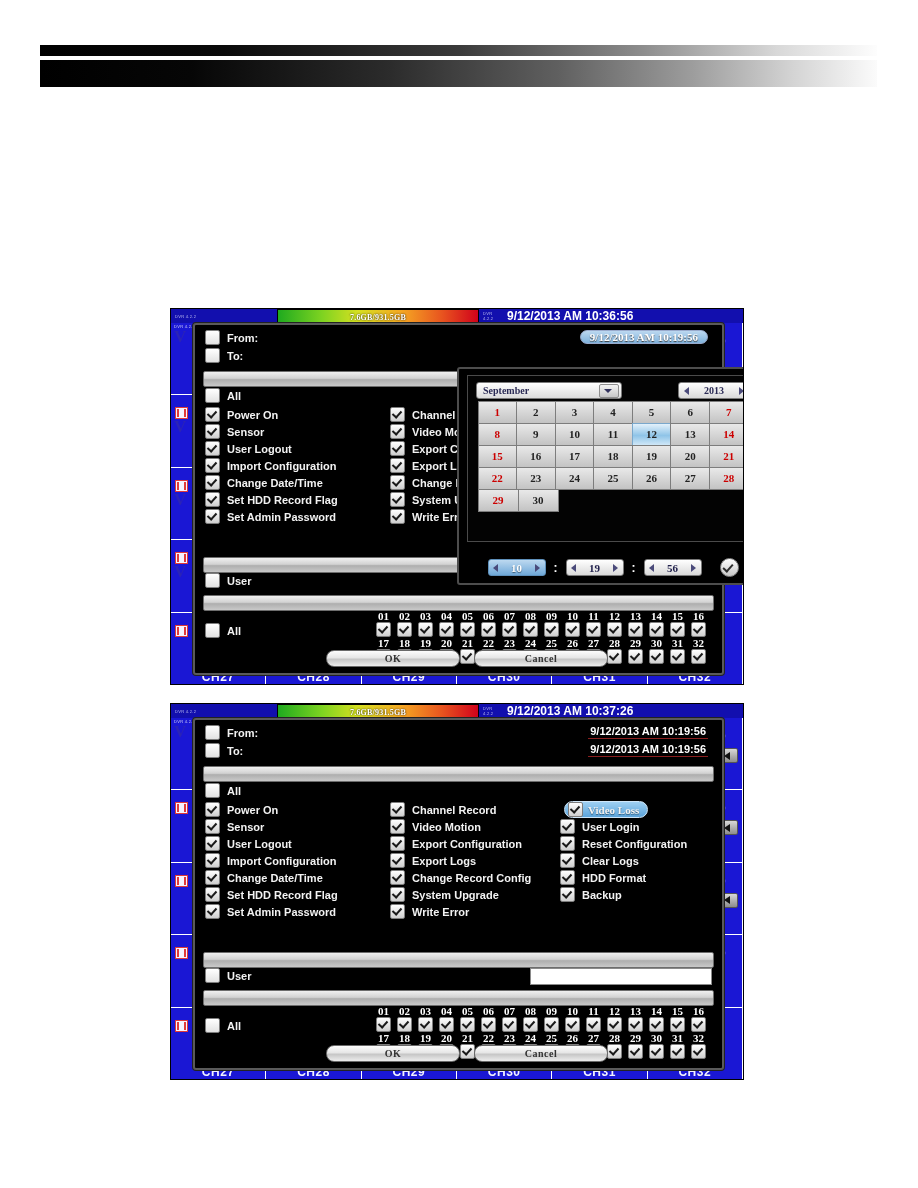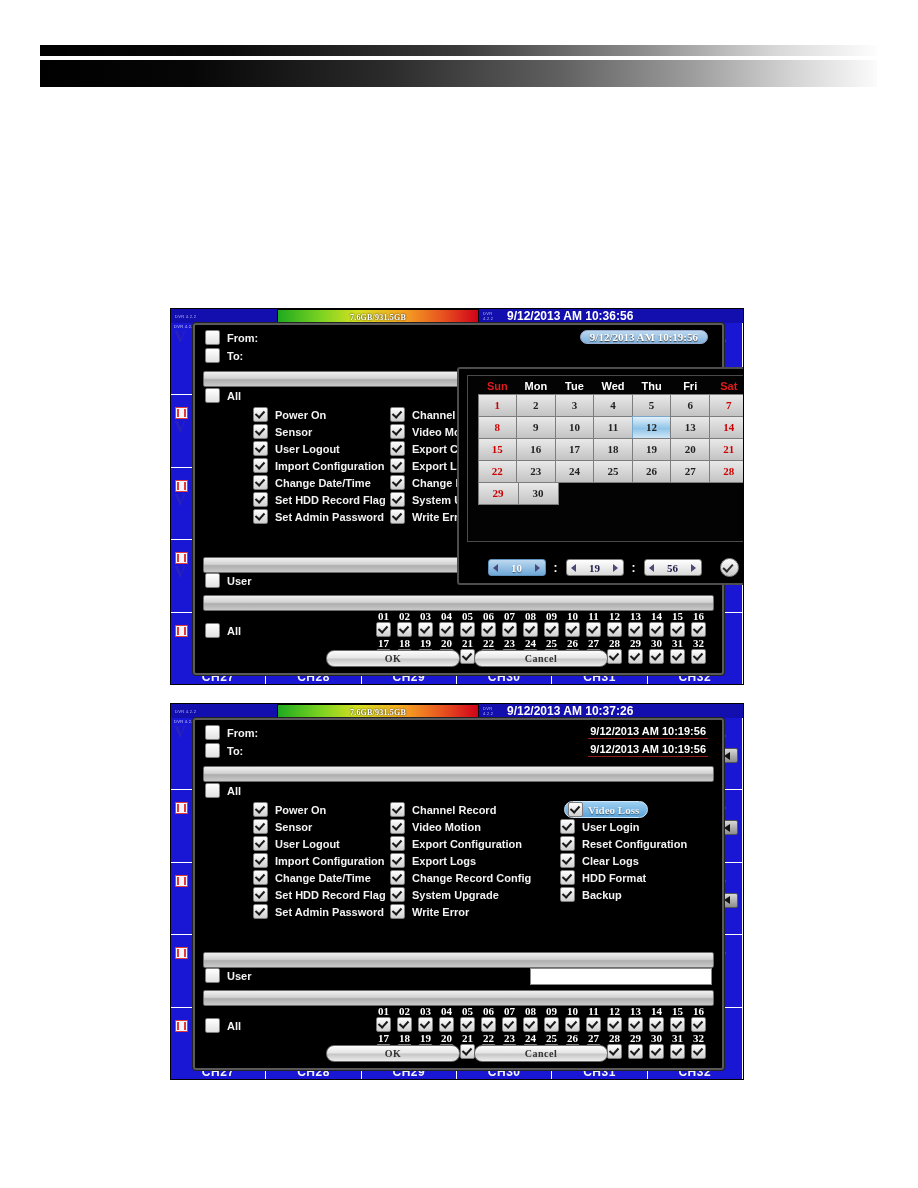--- a/index.html
+++ b/index.html
@@ -69,21 +69,21 @@
   .ft-val{position:absolute;right:14px;top:1px;font-size:11px;font-weight:bold;color:#ffffff;
        border-bottom:1px solid #8b1f1f;padding:0 2px 1px 2px;white-space:nowrap;}
   .ft-val.sel{background:linear-gradient(#bcd8f0,#7fb2dc);color:#ffffff;border:1px solid #9ac;
        border-radius:9px;padding:0 9px;text-shadow:0 1px 1px #333;font-family:"Liberation Serif",serif;}
 
   .sep{margin:4px 8px 4px 8px;height:14px;border-radius:2px;
        background:linear-gradient(#f0f0f0,#d2d2d2 45%,#aeaeae 55%,#c9c9c9);border:1px solid #6d6d6d;}
 
   .cols{position:relative;padding-left:0;}
   .col{position:absolute;top:0;}
-  .col-1{left:0;margin-left:48px;}
+  .col-1{left:0;}
   .col-2{left:185px;}
   .col-3{left:355px;}
 
   .hl{background:linear-gradient(#9fd0f2,#5ba3da);border:1px solid #cfe6f8;border-radius:9px;
       padding:0 8px 0 3px;margin-left:4px;}
   .hl .lbl{margin-left:5px;text-shadow:0 1px 1px #2b5878;font-family:"Liberation Serif",serif;}
 
   .userfield{position:absolute;right:10px;top:1px;width:180px;height:15px;background:#ffffff;border:1px solid #8a8a8a;}
 
   .chgrid{position:absolute;left:178px;top:0;}
@@ -522,30 +522,32 @@
       </div>
     </div>
 
     <div class="btnrow">
       <div class="btn">OK</div>
       <div class="btn">Cancel</div>
     </div>
 
     <div class="cal">
       <div class="cal-inner">
-
-        <div class="dow">
-          <div class="wk">Sun</div>
-          <div>Mon</div>
-          <div>Tue</div>
-          <div>Wed</div>
-          <div>Thu</div>
-          <div>Fri</div>
-          <div class="wk">Sat</div>
-        </div>
+        <div class="cal-top">
+          <div class="mon-sel">
+            <span>September</span>
+            <span class="mon-arrow"></span>
+          </div>
+          <div class="yr">
+            <span class="nav l"></span>
+            <span class="yr-val">2013</span>
+            <span class="nav r"></span>
+          </div>
+        </div>
+
 
         <div class="days">
           <div class="wkrow">
             <div class="day wk">1</div>
             <div class="day">2</div>
             <div class="day">3</div>
             <div class="day">4</div>
             <div class="day">5</div>
             <div class="day">6</div>
             <div class="day wk">7</div>

